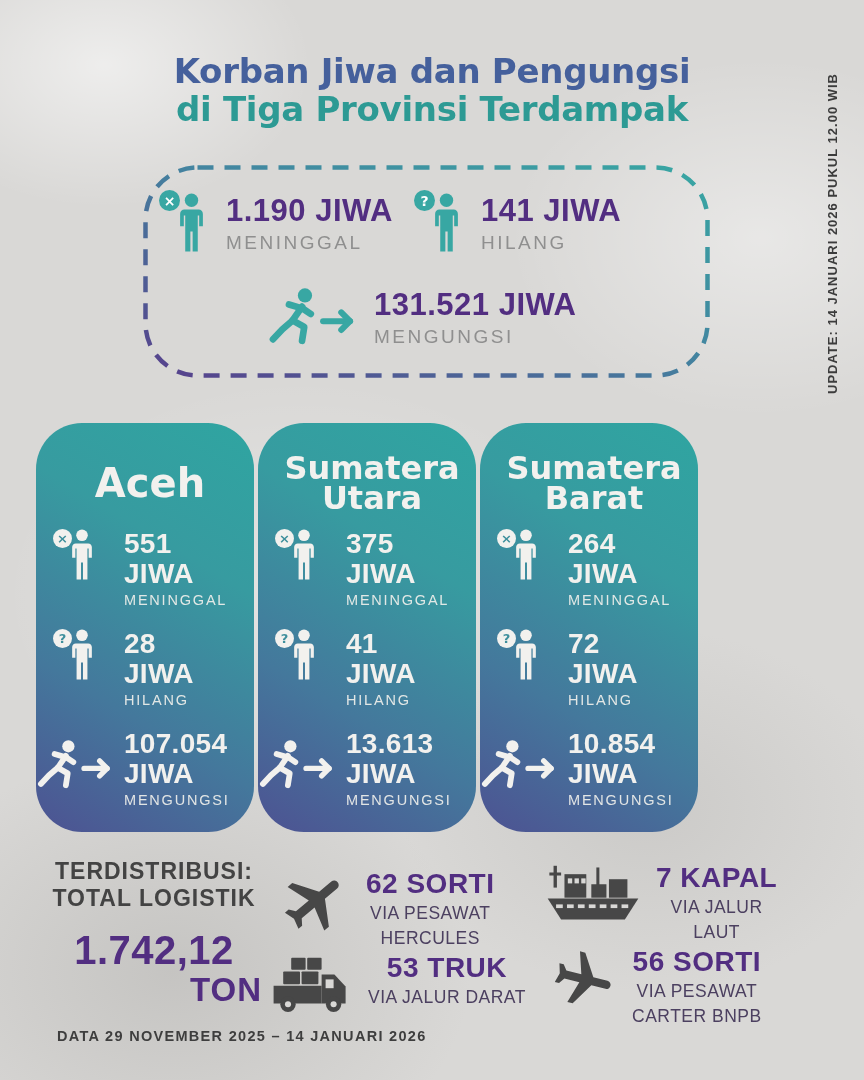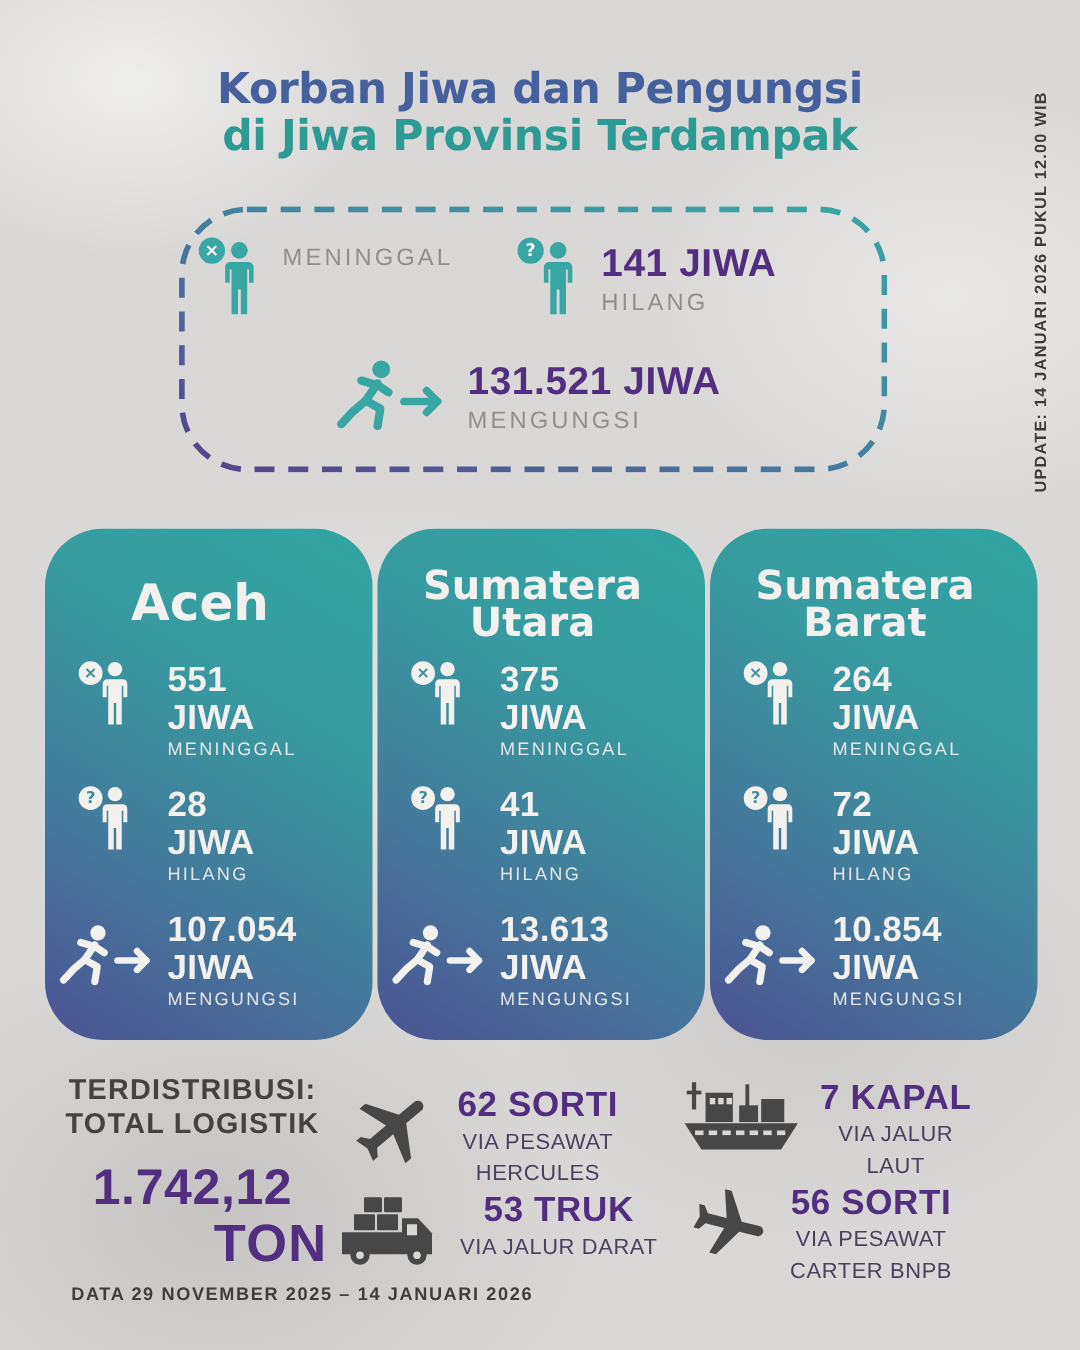--- a/index.html
+++ b/index.html
@@ -48,40 +48,40 @@
   .runner-icon { display:block; color:#38a7a3; }
   .sum-item .runner-icon { width:93px; height:64px; }
 
   .badge { position:absolute; border-radius:50%; display:flex; align-items:center; justify-content:center;
            font-family:"DejaVu Sans", sans-serif; font-weight:bold; line-height:1; }
   .badge.teal  { left:-14px; top:-3px; width:21px; height:21px; background:#38a7a3; color:#fff; font-size:14px; }
   .badge.white { left:-13px; top:0px;  width:19px; height:19px; background:#f2f1ee; color:#3e8f9c; font-size:13px; }
 
   
   .cards { position:absolute; left:36px; top:423px; display:flex; gap:4px; }
-  .card { width:262px; height:409px; border-radius:46px; padding:14px 0 0 24px;
+  .card { width:218px; height:409px; border-radius:46px; padding:14px 0 0 14px;
           background:linear-gradient(211deg, #2fa5a1 0%, #379ba0 32%, #44789c 68%, #4d5292 100%);
           color:#f2f1ee; }
   .card-name { width:200px; height:92px; display:flex; align-items:center; justify-content:center;
                text-align:center; font-family:"DejaVu Sans", sans-serif; font-weight:bold;
                font-size:32px; line-height:30px; }
   .card-name.big { font-size:40px; }
   .stat { display:flex; align-items:flex-start; margin-bottom:18px; min-height:82px; }
   .stat .icon-col { width:64px; display:flex; justify-content:center; flex-shrink:0; }
   .stat .txt { margin-left:10px; }
   .stat-value, .stat-unit { font-size:28px; font-weight:bold; line-height:30px; letter-spacing:0.3px; color:#f2f1ee; }
   .stat-label { font-size:14.5px; letter-spacing:1.8px; margin-top:3px; color:rgba(240,240,236,.92); }
   .card .person-icon { width:32px; height:52px; color:#f2f1ee; }
   .card .runner-icon { width:86px; height:59px; color:#f2f1ee; margin-left:-16px; margin-top:8px; }
 
   
   .total-block { position:absolute; left:38px; top:858px; width:232px; text-align:center; }
   .tl { font-size:23px; font-weight:bold; color:#434343; letter-spacing:1px; line-height:27px; }
   .total-value { font-size:40px; font-weight:bold; color:#522e81; letter-spacing:0.5px; margin-top:16px; }
-  .total-unit  { font-size:42px; font-weight:bold; color:#522e81; text-align:right; padding-right:8px; margin-top:-2px; letter-spacing:1px; }
+  .total-unit  { font-size:33px; font-weight:bold; color:#522e81; text-align:right; padding-right:8px; margin-top:-2px; letter-spacing:1px; }
 
   .log-item { position:absolute; display:flex; align-items:flex-start;text-align:center; }
   .log-item .txt { margin-left:16px; }
   .log-value { font-size:28px; font-weight:bold; color:#522e81; letter-spacing:0.5px; }
   .log-line  { font-size:17.5px; color:#4c4060; letter-spacing:0.5px; line-height:23px; margin-top:2px; }
   .log-line:empty { display:none; }
   .li-1 { left:278px; top:868px; }
   .li-2 { left:546px; top:862px; }
   .li-3 { left:272px; top:952px; }
   .li-4 { left:550px; top:946px; }
@@ -159,21 +159,21 @@
       <rect x="38.5" y="25" width="4" height="2.2"></rect>
       <rect x="45" y="25" width="4" height="2.2"></rect>
     </g>
   </symbol>
 </svg>
 
 <div class="canvas">
 
   <h1 class="title">
     <span class="t1">Korban Jiwa dan Pengungsi</span>
-    <span class="t2">di Jiwa Provinsi Terdampak</span>
+    <span class="t2">di Tiga Provinsi Terdampak</span>
   </h1>
 
   <div class="update-note">UPDATE: 14 JANUARI 2026 PUKUL 12.00 WIB</div>
 
   <section class="summary">
     <svg class="dash-border" viewBox="0 0 567 213" xmlns="http://www.w3.org/2000/svg">
       <defs>
         <linearGradient id="dashgrad" x1="0" y1="1" x2="1" y2="0">
           <stop offset="0" stop-color="#57408c"></stop>
           <stop offset="0.55" stop-color="#4385a0"></stop>
@@ -184,20 +184,21 @@
     </svg>
 
     <div class="sum-item si-1">
       <span class="icon-wrap">
         <span class="badge teal">×</span>
         <svg class="person-icon">
             <use href="#sym-person"></use>
           </svg>
       </span>
       <span class="txt">
+        <div class="sum-value">1.190 JIWA</div>
         <div class="sum-label">MENINGGAL</div>
       </span>
     </div>
 
     <div class="sum-item si-2">
       <span class="icon-wrap">
         <span class="badge teal">?</span>
         <svg class="person-icon">
             <use href="#sym-person"></use>
           </svg>

